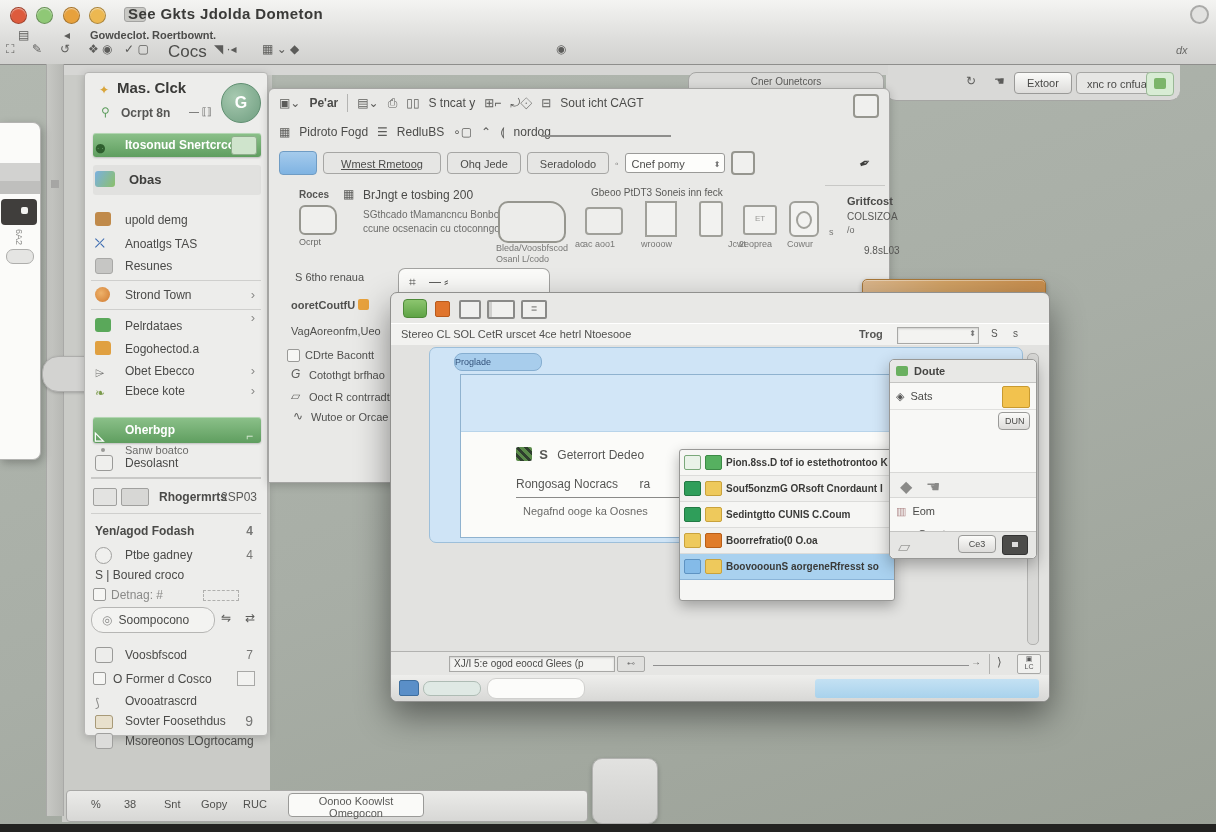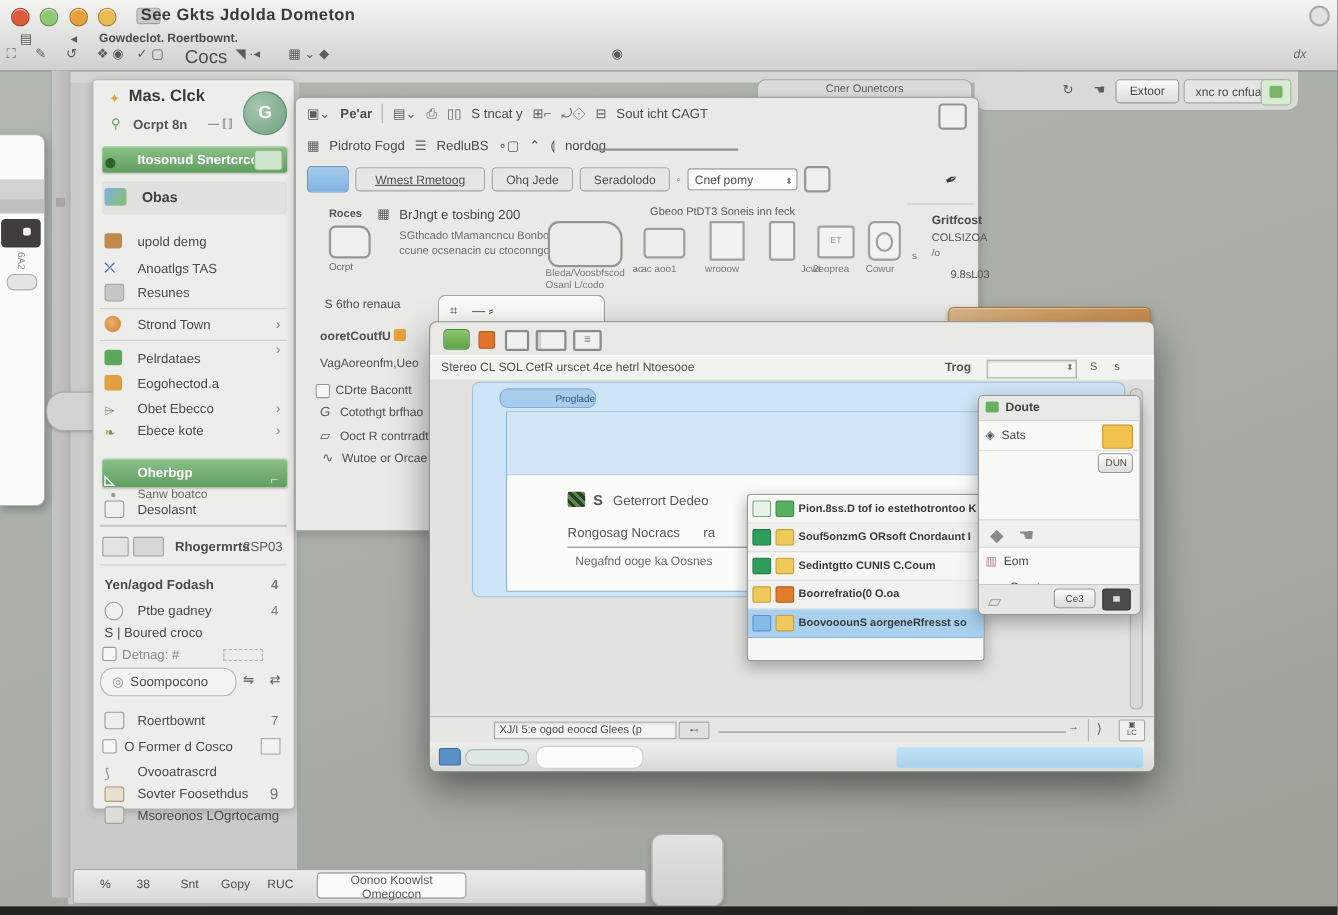--- a/index.html
+++ b/index.html
@@ -221,21 +221,21 @@
       <span style="position:absolute;left:110px;top:5px;width:34px;height:9px;border:1px dashed #b0b0ae;background:#ececea;"></span>
     </div>
     <div class="ab" style="left:6px;top:534px;width:122px;height:24px;background:#f3f3f1;border:1px solid #b6b6b4;border-radius:12px;font-size:12px;line-height:24px;">
       <span style="margin:0 6px 0 10px;color:#8a8a88;">◎</span><span>Soompocono</span>
     </div>
     <span class="ab tg" style="left:136px;top:538px;">⇋</span>
     <span class="ab tg" style="left:160px;top:538px;">⇄</span>
 
     <div class="srow" style="top:572px;">
       <span class="sic" style="background:#ededeb;border:1px solid #9a9a98;"></span>
-      <span class="lbl">Roertbownt</span>
+      <span class="lbl">Voosbfscod</span>
       <span class="badge">7</span>
     </div>
     <div class="srow" style="top:596px;">
       <span class="cb" style="position:absolute;left:0;top:3px;"></span>
       <span class="lbl" style="left:20px;">O Former d Cosco</span>
       <span style="position:absolute;right:6px;top:2px;width:16px;height:13px;border:1px solid #a8a8a6;background:#f2f2f0;"></span>
     </div>
     <div class="srow" style="top:618px;">
       <span class="sic" style="background:transparent;color:#8a8a88;">⟆</span>
       <span class="lbl">Ovooatrascrd</span>
@@ -373,21 +373,21 @@
           <span style="position:absolute;right:2px;top:1px;font-size:8px;color:#777;">⬍</span>
         </span>
       <span class="ab s10" style="left:600px;top:4px;">S</span>
       <span class="ab s10" style="left:622px;top:4px;">s</span>
     </div>
     <span class="ab" style="left:622px;top:54px;font-size:9px;font-style:italic;color:#6a6a68;">Cpe</span>
 
     <div class="ab" style="left:0;top:52px;width:658px;height:306px;background:#e2e2e0;">
 
       <div class="ab bluepanel" style="left:38px;top:2px;width:592px;height:194px;">
-        <div class="ab" style="left:24px;top:5px;width:86px;height:16px;background:#a8cdec;border:1px solid #86aed0;border-radius:8px;font-size:9px;line-height:16px;text-align:right;color:#33527a;">Proglade</div>
+        <div class="ab" style="left:24px;top:5px;width:86px;height:16px;background:#a8cdec;border:1px solid #86aed0;border-radius:8px;font-size:9px;line-height:16px;text-align:left;color:#33527a;">Proglade</div>
         <div class="ab whitebox" style="left:30px;top:26px;width:552px;height:162px;">
           <div style="height:56px;background:#d2e6f7;border-bottom:1px solid #b8d4ea;"></div>
           <div class="ab" style="left:55px;top:72px;font-size:12px;color:#565654;">
             <span style="display:inline-block;width:16px;height:14px;background:repeating-linear-gradient(45deg,#5a8a4a 0 3px,#2e3e2e 3px 6px);border-radius:2px;vertical-align:-2px;margin-right:4px;"></span>
             <b style="font-size:13px;margin-right:6px;">S</b>
             <span>Geterrort Dedeo</span>
           </div>
           <div class="ab" style="left:55px;top:102px;width:300px;border-bottom:1px solid #8a8a88;padding-bottom:6px;font-size:12px;color:#565654;">
             <span>Rongosag Nocracs</span>
             <span style="margin-left:18px;">ra</span>

